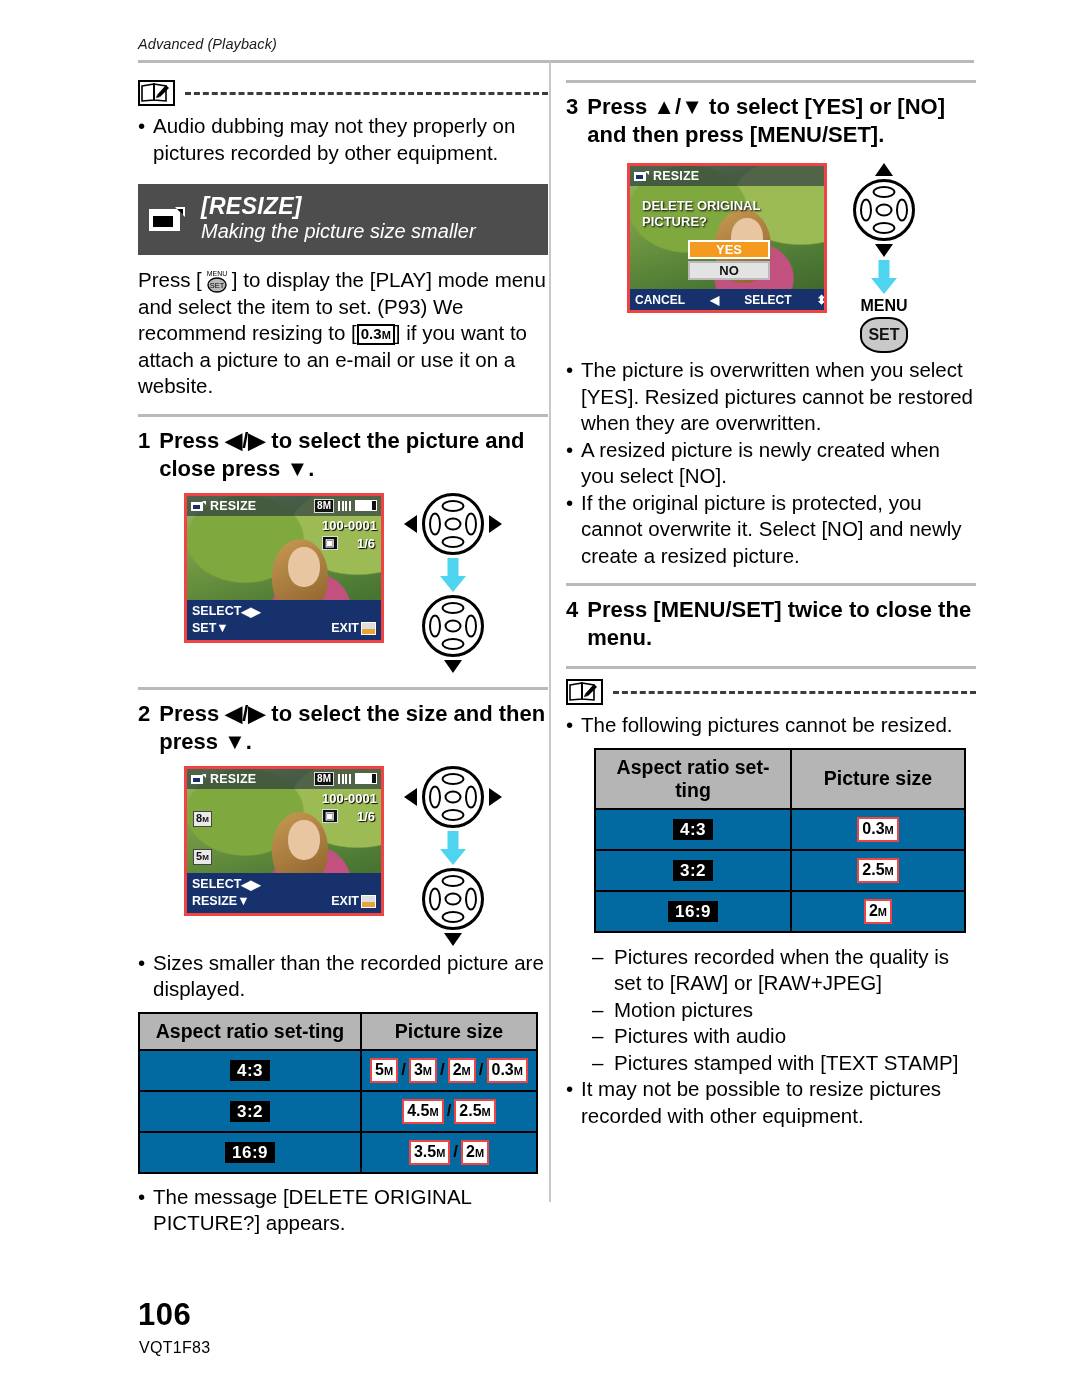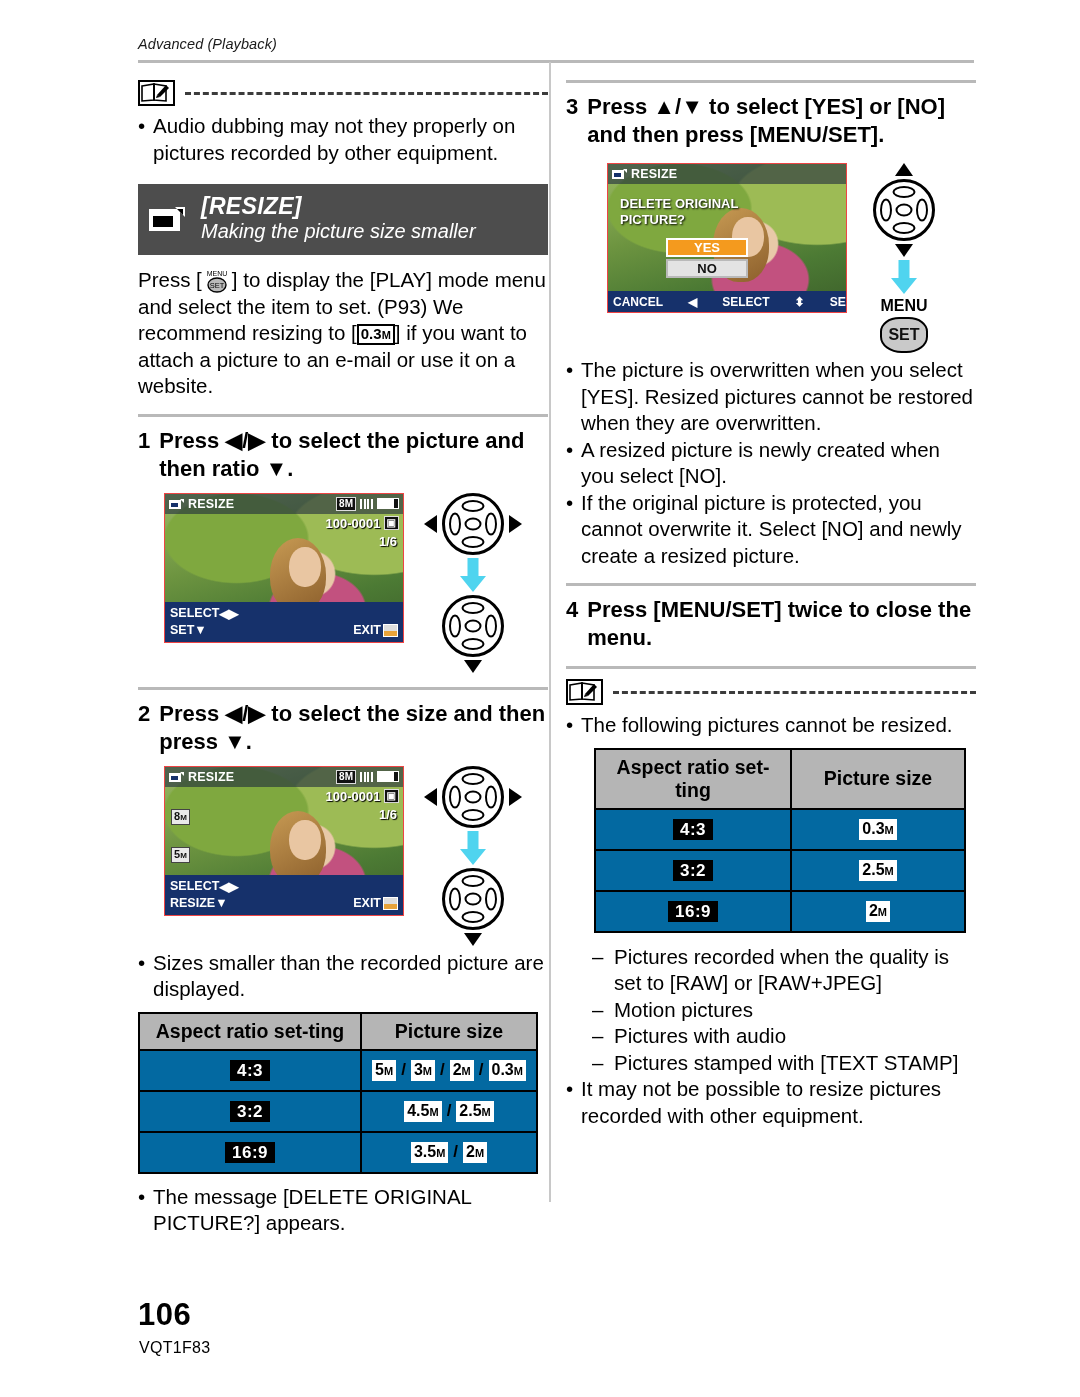--- a/index.html
+++ b/index.html
@@ -190,24 +190,24 @@
     align-items: flex-start;
     gap: 20px;
     margin: 10px 0 4px 0;
   }
   .fig-center {
     justify-content: center;
   }
 
   
   .lcd {
-    width: 240px;
+    width: 200px;
     height: 150px;
     position: relative;
-    border: 1px solid #ef4444;
+    border: 3px solid #ef4444;
     box-sizing: border-box;
     overflow: hidden;
     background: #3b82f6;
     flex: none;
   }
   .lcd-photo {
     position: absolute;
     inset: 0;
     background:
       radial-gradient(circle at 62% 54%, #e8c9a8 0 13%, rgba(232,201,168,0) 14%),
@@ -290,20 +290,21 @@
     position: absolute;
     right: 4px;
     top: 22px;
     color: #fff;
     font-size: 13px;
     font-weight: bold;
     text-shadow: 1px 1px 1px #000;
     display: flex;
     align-items: flex-start;
     gap: 3px;
+    flex-direction: column;
   }
   .lcd-frame {
     position: absolute;
     right: 6px;
     top: 40px;
     color: #fff;
     font-size: 13px;
     font-weight: bold;
     text-shadow: 1px 1px 1px #000;
   }
@@ -539,21 +540,21 @@
   .sizelist {
     display: flex;
     align-items: center;
     justify-content: center;
     gap: 3px;
     font-size: 17px;
     font-weight: bold;
   }
   .sizebox {
     display: inline-block;
-    border: 2px solid #0369a1;
+    border: 2px solid #ef4444;
     padding: 0 3px;
     font-size: 16px;
     font-weight: bold;
     line-height: 19px;
     background: #fff;
   }
   .sizebox i { font-size: 11px; font-style: normal; }
 
   
   .folio {
@@ -614,21 +615,21 @@
 
     <div class="para"><span>Press [</span><span class="menuset-inline"><svg width="30" height="25" viewBox="0 0 30 25" style="display:block">
             <text x="15" y="8" font-size="7" font-family="Liberation Sans" text-anchor="middle" fill="#000">MENU</text>
             <ellipse cx="15" cy="17" rx="9" ry="7" fill="#b9b9b9" stroke="#000" stroke-width="1.4"></ellipse>
             <text x="15" y="20" font-size="7.5" font-family="Liberation Sans" text-anchor="middle" fill="#000">SET</text>
           </svg></span><span>] to display the [PLAY] mode menu and select the item to set. (P93) We recommend resizing to [</span><span class="msize"><span>0.3</span><i>M</i></span><span>] if you want to attach a picture to an e-mail or use it on a website.</span></div>
 
     <div class="step-rule"></div>
     <div class="step">
       <span class="step-num">1</span>
-      <span class="step-text">Press ◀/▶ to select the picture and then ratio ▼.</span>
+      <span class="step-text">Press ◀/▶ to select the picture and close press ▼.</span>
     </div>
 
     <div class="figure fig-center">
       <div class="lcd">
         <div class="lcd-photo">
           <div class="lcd-hair"></div>
           <div class="lcd-face"></div>
         </div>
         <div class="lcd-top">
           <span class="lcd-icon-resize">

